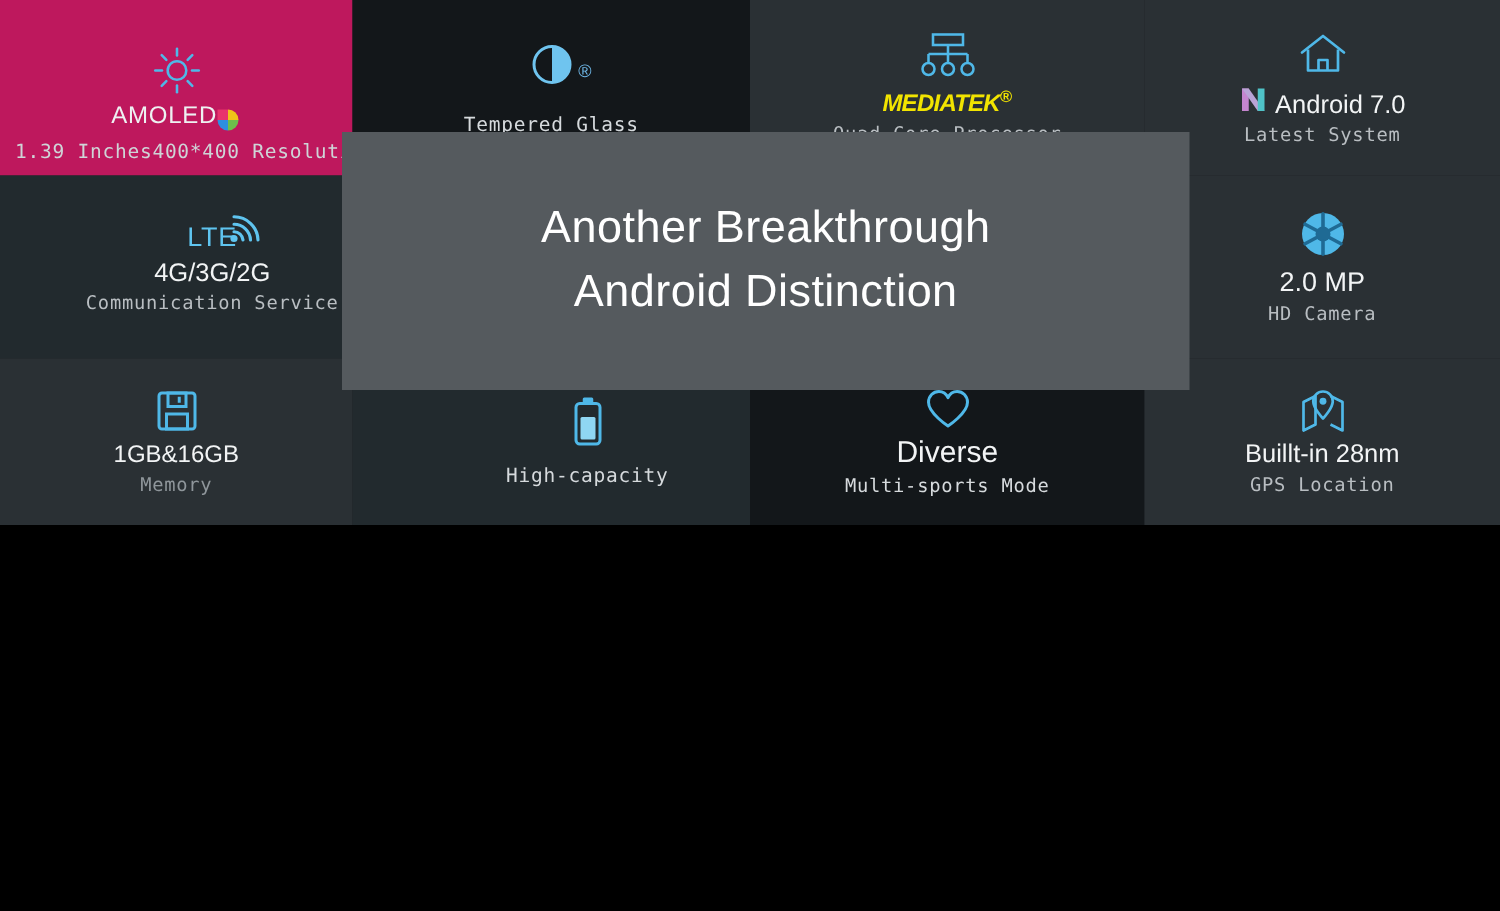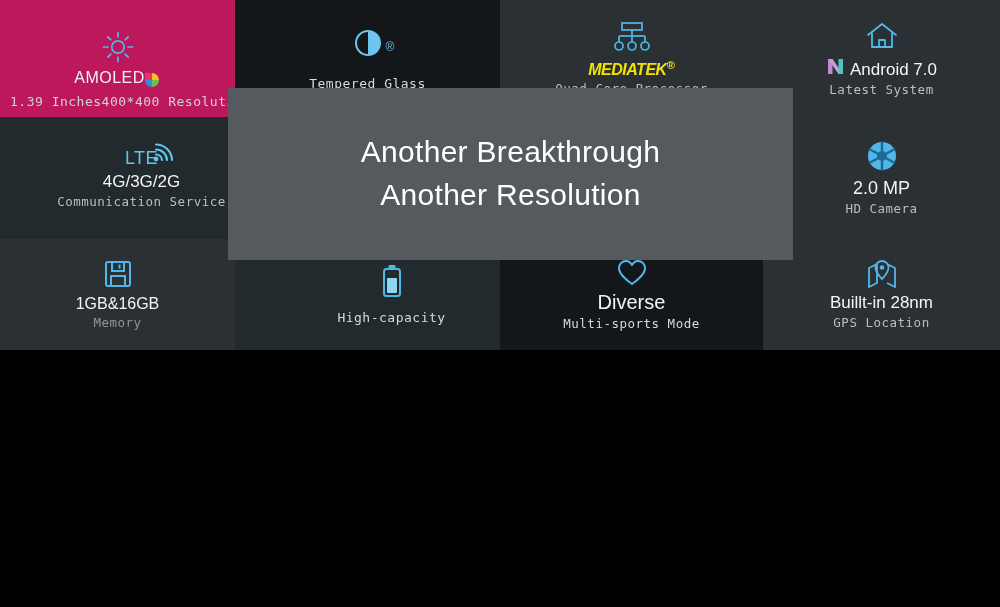--- a/index.html
+++ b/index.html
@@ -269,21 +269,21 @@
           <circle cx="16" cy="8.5" r="2.3" fill="#4fb8e8"></circle>
         </svg>
       </span>
       <div class="title" style="font-size:17px;margin-top:1px">Buillt-in 28nm</div>
       <div class="sub">GPS Location</div>
     </div>
   </div>
 
   <div class="overlay">
     <div class="ov-line">Another Breakthrough</div>
-    <div class="ov-line">Another Resolution</div>
+    <div class="ov-line">Android Distinction</div>
   </div>
 
   <div class="banner">
     
     
     
   </div>
 
 </div>
 

